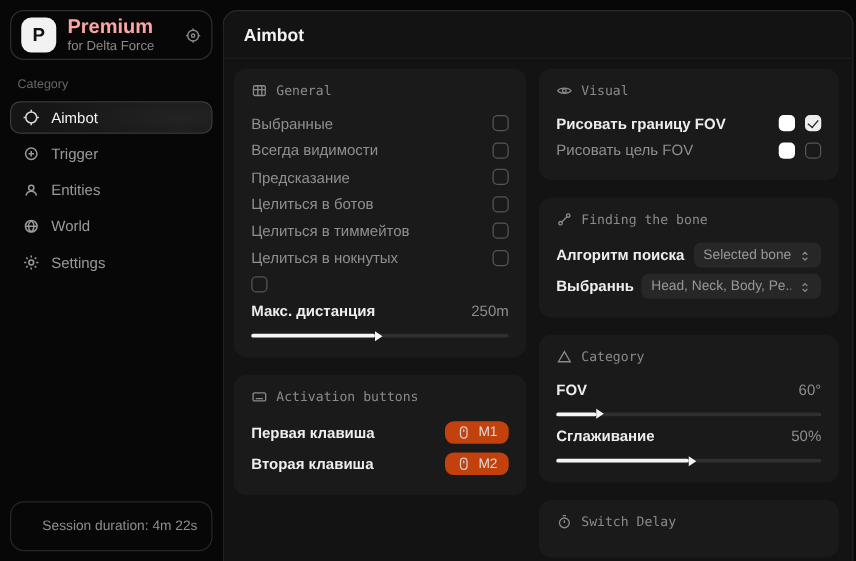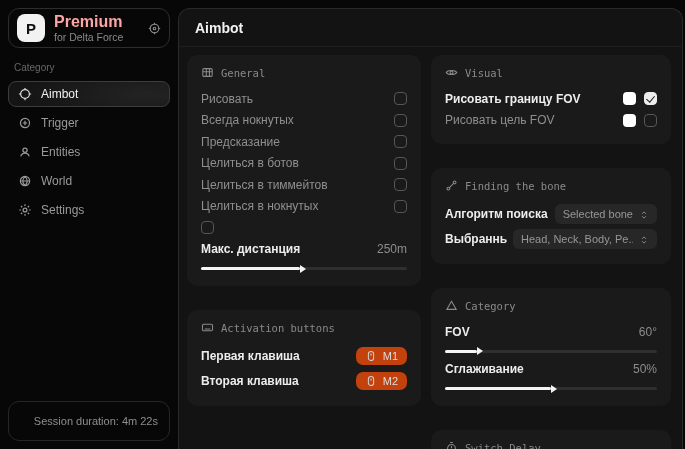--- a/index.html
+++ b/index.html
@@ -25,21 +25,21 @@
     background:radial-gradient(120px 30px at 85% 50%, #232323, #151515); }
   .session { margin-top:auto; border:1px solid #262626; border-radius:11px;
     padding:13px 11px; color:#8e8e8e; font-size:11px;text-align:right; }
 
   
   .main { flex:1; margin:8px 2px 0 0; background:#131313; border:1px solid #2a2a2a;
     border-bottom:none; border-radius:12px 12px 0 0; min-height:441px; overflow:hidden; }
   .main-header { padding:11px 16px 10px 16px; color:#f2f2f2; font-size:14px;
     font-weight:bold; border-bottom:1px solid #1e1e1e; }
   .content { display:flex; gap:10px; padding:8px 11px 0 8px; align-items:flex-start; }
-  .col { display:flex; flex-direction:column; gap:24px; }
+  .col { display:flex; flex-direction:column; gap:14px; }
   .col.left { width:237px; }
   .col.right { width:240px; }
 
   .card { background:#1a1a1a; border-radius:10px; padding:11px 14px 13px 14px; width:100%; }
   .sec-head { display:flex; align-items:center; gap:7px; color:#8a8a8a;
     font-family:"DejaVu Sans Mono", monospace; font-size:10.5px; margin-bottom:9px; }
   .row { display:flex; align-items:center; justify-content:space-between; height:21.5px; }
   .row.tall { height:25px; }
   .lbl { font-size:12px; }
   .lbl.dim { color:#8f8f8f; }
@@ -161,25 +161,25 @@
           <div class="sec-head">
             <span>
               <svg width="13" height="13" viewBox="0 0 16 16" fill="none" stroke="#8a8a8a" stroke-width="1.3">
                 <rect x="2.2" y="3.2" width="11.6" height="9.6" rx="1.5"></rect>
                   <path d="M2.2 7h11.6M6.5 3.2v9.6M10.4 3.2v9.6"></path>
               </svg>
             </span>
             <span>General</span>
           </div>
           <div class="row">
-            <span class="lbl dim">Рисовать</span>
-            <span class="checkbox"></span>
-          </div>
-          <div class="row">
-            <span class="lbl dim">Всегда нокнутых</span>
+            <span class="lbl dim">Выбранные</span>
+            <span class="checkbox"></span>
+          </div>
+          <div class="row">
+            <span class="lbl dim">Всегда видимости</span>
             <span class="checkbox"></span>
           </div>
           <div class="row">
             <span class="lbl dim">Предсказание</span>
             <span class="checkbox"></span>
           </div>
           <div class="row">
             <span class="lbl dim">Целиться в ботов</span>
             <span class="checkbox"></span>
           </div>

